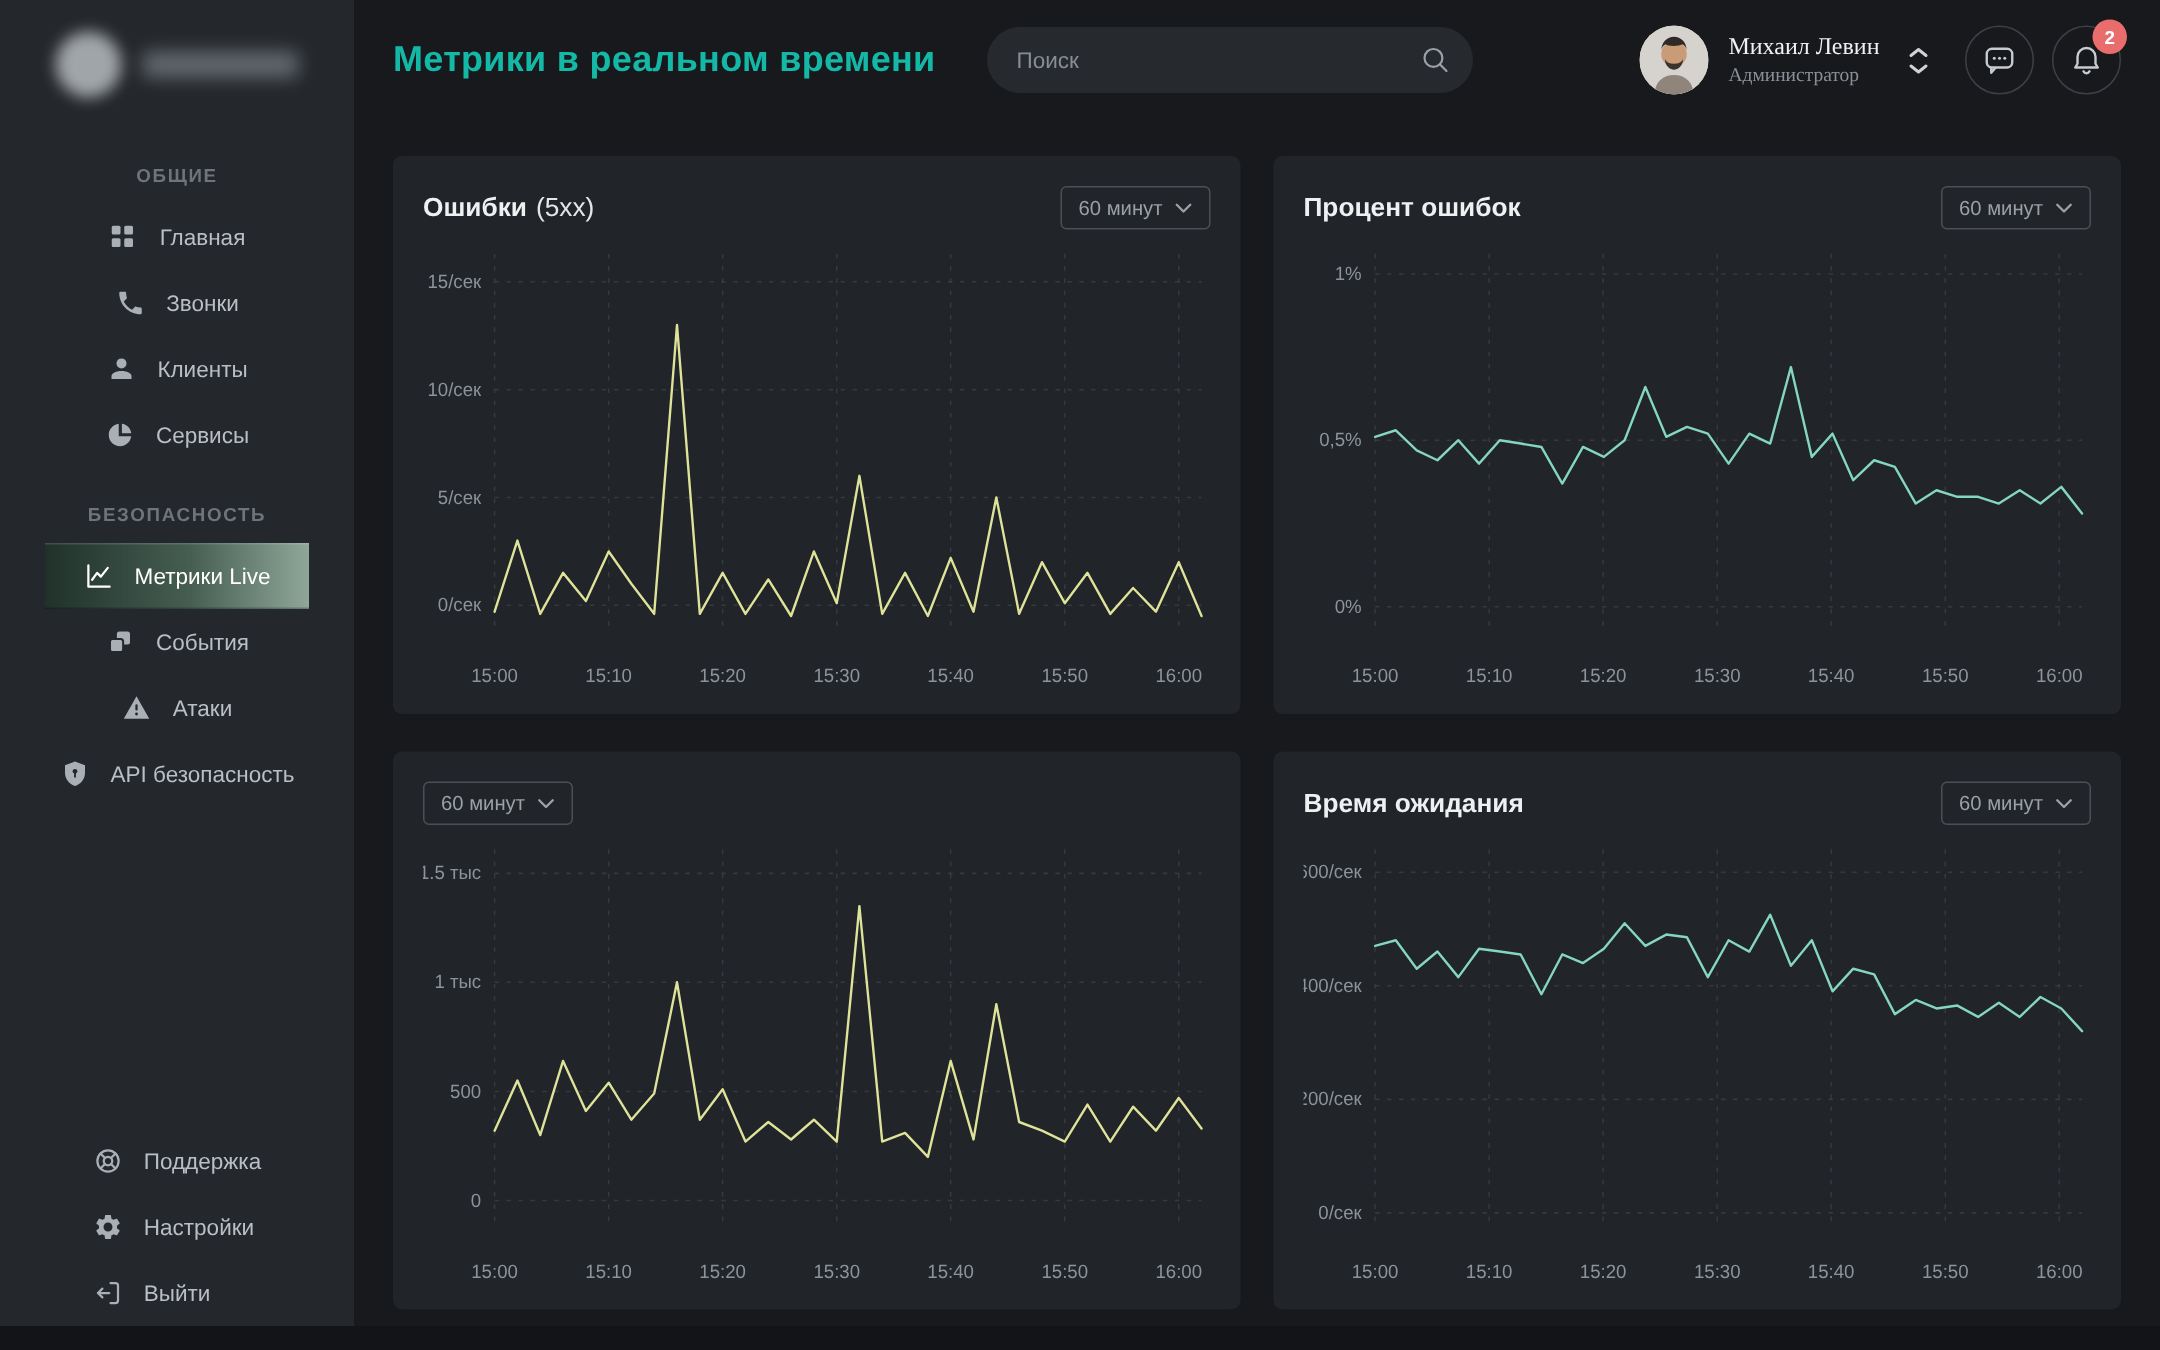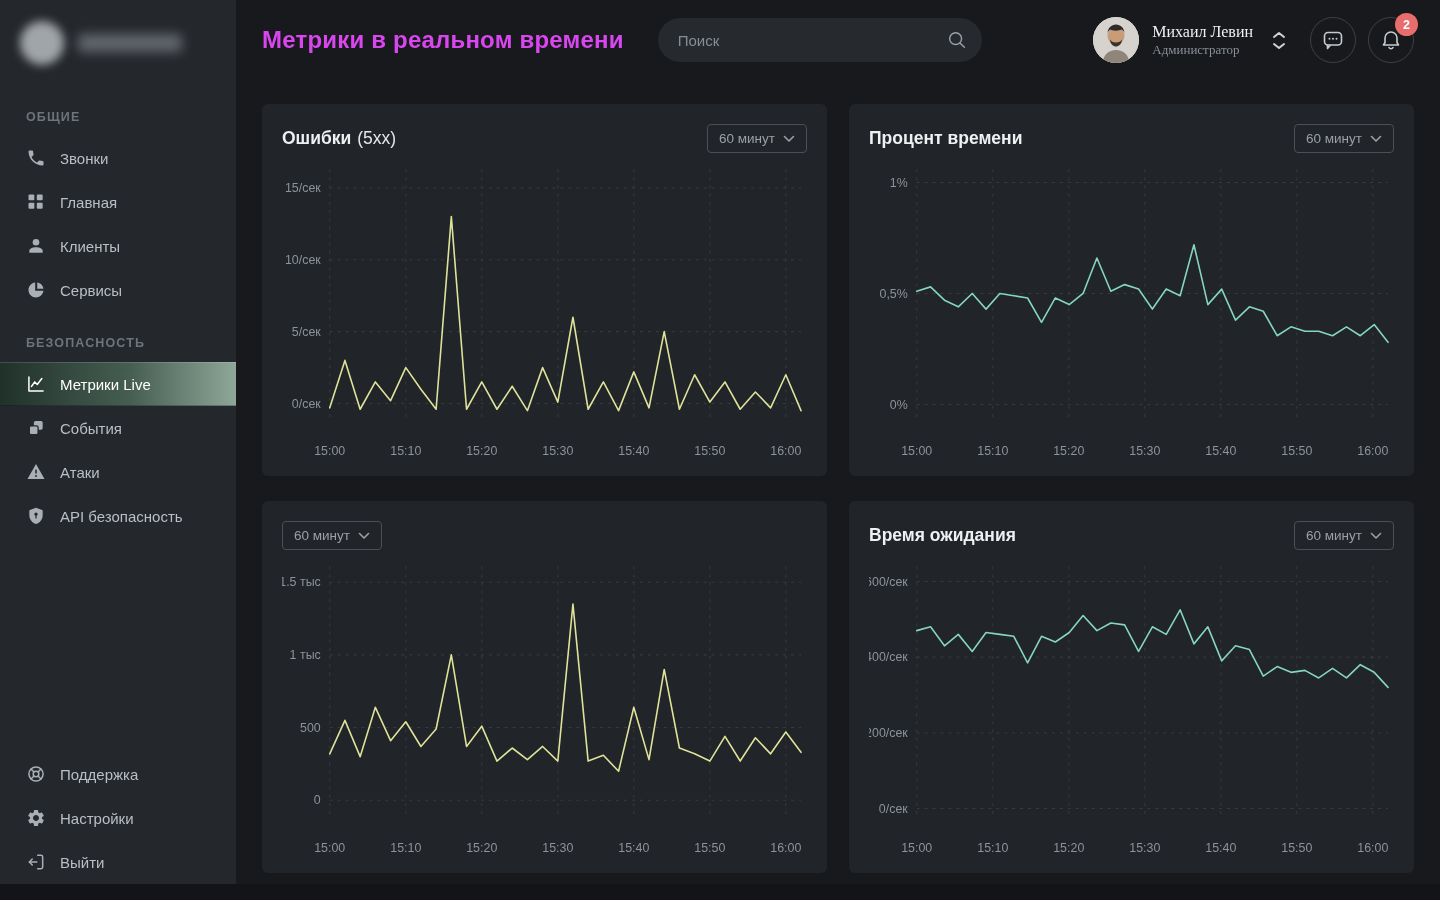--- a/index.html
+++ b/index.html
@@ -2,42 +2,42 @@
 <html><head>
 <meta charset="utf-8">
 <style>
   * { margin:0; padding:0; box-sizing:border-box; }
   html,body { width:1440px; height:900px; overflow:hidden; background:#17191c;
               font-family:"Liberation Sans", sans-serif; }
   .app { position:relative; width:1440px; height:900px; background:#17191c; }
 
   
   .sidebar { position:absolute; left:0; top:0; bottom:0; width:236px; background:#24272b;
-             display:flex; flex-direction:column; }
+             display:flex; flex-direction:column;align-items:center; }
   .logo-block { height:86px; display:flex; align-items:center; gap:14px; padding:0 20px; }
   .logo-mark { width:44px; height:44px; border-radius:50%; background:#b7bcc1; filter:blur(5px); opacity:.85; }
   .logo-word { width:104px; height:18px; border-radius:4px; background:#7c828a; filter:blur(6px); opacity:.7; }
   .nav-section-label { padding:0 26px; margin:24px 0 12px; font-size:12.5px; letter-spacing:.09em;
                        color:#6e747b; font-weight:bold; }
   .nav-item { display:flex; align-items:center; gap:14px; height:44px; padding:0 26px;
               color:#b9bfc5; font-size:15px; cursor:pointer; }
   .nav-item svg { flex:none; }
   .nav-item.active { background:linear-gradient(90deg,#20312a 0%, #465e52 55%, #8fa799 100%);
                      color:#ffffff; border-top:1px solid rgba(255,255,255,.14);
                      border-bottom:1px solid rgba(0,0,0,.25); }
   .sidebar-footer { margin-top:auto; padding-bottom:16px; }
   .ic { fill:#a9afb5; }
   .nav-item.active .ic-stroke { stroke:#ffffff; }
   .ic-stroke { fill:none; stroke:#a9afb5; stroke-width:1.8; stroke-linecap:round; stroke-linejoin:round; }
   .ic-cut { fill:#24272b; }
 
   
   .main { position:absolute; left:236px; top:0; right:0; bottom:0; }
   .header { height:80px; display:flex; align-items:center; padding:0 26px; }
-  .page-title { font-size:24px; font-weight:bold; color:#d946ef; letter-spacing:.2px; }
+  .page-title { font-size:24px; font-weight:bold; color:#14b8a6; letter-spacing:.2px; }
   .search { margin-left:34px; width:324px; height:44px; background:#26292e; border:none; outline:none;
             border-radius:22px; position:relative; display:flex; align-items:center; }
   .search input { flex:1; background:transparent; border:none; outline:none; color:#dfe2e5;
                   font-size:15px; padding:0 44px 0 20px; font-family:"Liberation Sans",sans-serif; }
   .search input::placeholder { color:#878d94; }
   .search .mag { position:absolute; right:14px; top:11px; }
   .user-block { margin-left:auto; display:flex; align-items:center; gap:13px; cursor:pointer; }
   .avatar { width:46px; height:46px; border-radius:50%; background:#d6d2cd; overflow:hidden; flex:none; }
   .user-text { line-height:1.25;font-family:Liberation Serif, serif; }
   .user-name { font-size:16px; color:#eef0f2; }
@@ -76,33 +76,33 @@
   <aside class="sidebar">
     <div class="logo-block">
       <div class="logo-mark"></div>
       <div class="logo-word"></div>
     </div>
 
     <div class="nav-section-label">ОБЩИЕ</div>
 
     <div class="nav-item">
       <svg width="20" height="20" viewBox="0 0 24 24">
-        <path class="ic" d="M6.62 10.79c1.44 2.83 3.76 5.15 6.59 6.59l2.2-2.2c.27-.27.67-.36 1.02-.24 1.12.37 2.33.57 3.57.57.55 0 1 .45 1 1V20c0 .55-.45 1-1 1-9.39 0-17-7.61-17-17 0-.55.45-1 1-1h3.5c.55 0 1 .45 1 1 0 1.25.2 2.45.57 3.57.11.35.03.74-.25 1.02l-2.2 2.2z"></path>
-      </svg>
-      <span>Звонки</span>
-    </div>
-
-    <div class="nav-item">
-      <svg width="20" height="20" viewBox="0 0 24 24">
         <rect class="ic" x="3" y="3" width="7" height="7" rx="1.2"></rect>
           <rect class="ic" x="13" y="3" width="7" height="7" rx="1.2"></rect>
         <rect class="ic" x="3" y="13" width="7" height="7" rx="1.2"></rect>
           <rect class="ic" x="13" y="13" width="7" height="7" rx="1.2"></rect>
       </svg>
       <span>Главная</span>
+    </div>
+
+    <div class="nav-item">
+      <svg width="20" height="20" viewBox="0 0 24 24">
+        <path class="ic" d="M6.62 10.79c1.44 2.83 3.76 5.15 6.59 6.59l2.2-2.2c.27-.27.67-.36 1.02-.24 1.12.37 2.33.57 3.57.57.55 0 1 .45 1 1V20c0 .55-.45 1-1 1-9.39 0-17-7.61-17-17 0-.55.45-1 1-1h3.5c.55 0 1 .45 1 1 0 1.25.2 2.45.57 3.57.11.35.03.74-.25 1.02l-2.2 2.2z"></path>
+      </svg>
+      <span>Звонки</span>
     </div>
 
     <div class="nav-item">
       <svg width="20" height="20" viewBox="0 0 24 24">
         <circle class="ic" cx="12" cy="7.5" r="4"></circle>
         <path class="ic" d="M12 13.5c-4.42 0-8 1.79-8 4V20h16v-2.5c0-2.21-3.58-4-8-4z"></path>
       </svg>
       <span>Клиенты</span>
     </div>
 
@@ -270,21 +270,21 @@
             <line x1="430.3" y1="12" x2="430.3" y2="260" class="grid"></line>
             <text x="430.3" y="292" text-anchor="middle" class="tick">15:50</text>
             <line x1="506.7" y1="12" x2="506.7" y2="260" class="grid"></line>
             <text x="506.7" y="292" text-anchor="middle" class="tick">16:00</text>
             <polyline points="48.0,245.9 63.3,199.4 78.6,247.3 93.9,220.5 109.2,238.9 124.5,206.5 139.7,227.6 155.0,247.3 170.3,58.5 185.6,247.3 200.9,220.5 216.2,247.3 231.5,224.8 246.8,248.7 262.1,206.5 277.4,240.3 292.6,157.1 307.9,247.3 323.2,220.5 338.5,248.7 353.8,210.7 369.1,245.9 384.4,171.2 399.7,247.3 415.0,213.5 430.3,240.3 445.5,220.5 460.8,247.3 476.1,230.4 491.4,245.9 506.7,213.5 522.0,248.7" fill="none" stroke="#dfe39a" stroke-width="1.6" stroke-linejoin="round" stroke-linecap="round"></polyline>
           </svg>
       </section>
 
       <section class="card">
         <div class="card-head">
-          <div class="card-title"><b>Процент времени</b><span class="suffix"></span></div>
+          <div class="card-title"><b>Процент ошибок</b><span class="suffix"></span></div>
           <button class="range-btn">
             <span>60 минут</span>
             <svg width="12" height="8" viewBox="0 0 12 8">
               <polyline points="1.5 1.5 6 6 10.5 1.5" fill="none" stroke="#9aa0a6" stroke-width="1.6" stroke-linecap="round" stroke-linejoin="round"></polyline>
             </svg>
           </button>
         </div>
         <svg class="chart" preserveAspectRatio="none" viewBox="0 0 528 300">
             <line x1="48" y1="242.6" x2="522" y2="242.6" class="grid"></line>
             <text x="39" y="246.6" text-anchor="end" class="tick">0%</text>

